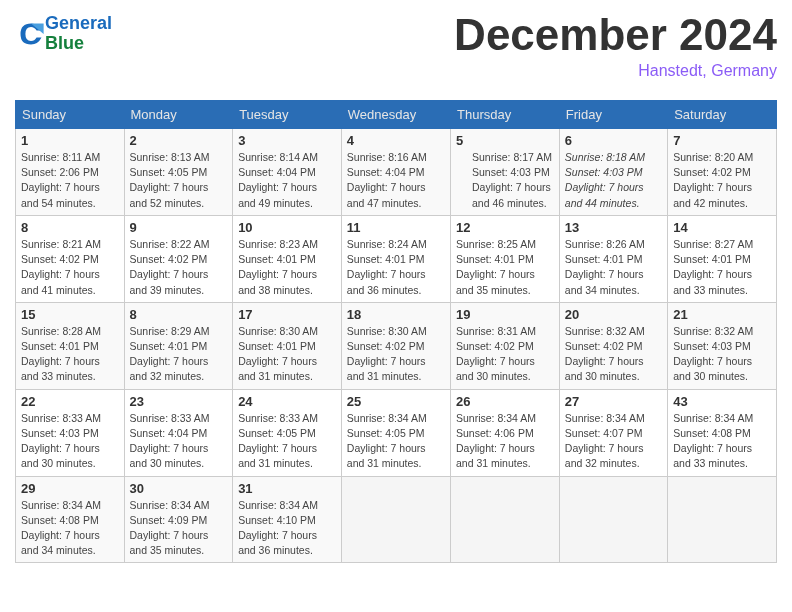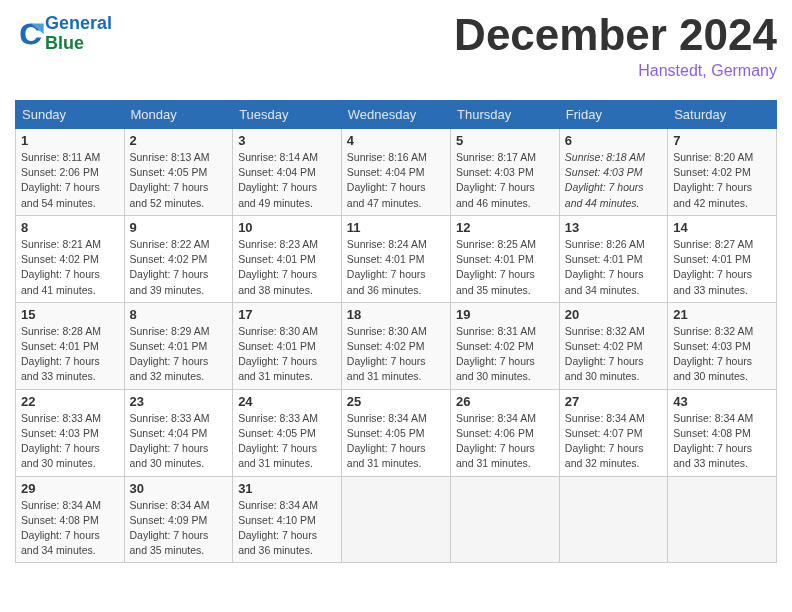--- a/index.html
+++ b/index.html
@@ -150,21 +150,21 @@
         </td>
         <td>
           <span class="day-num">4</span>
           <div class="day-info" style="white-space: pre-line;">Sunrise: 8:16 AM
 Sunset: 4:04 PM
 Daylight: 7 hours
 and 47 minutes.</div>
         </td>
         <td>
           <span class="day-num">5</span>
-          <div class="day-info" style="white-space: pre-line;">Sunrise: 8:17 AM
+          <div class="day-info" style="white-space: pre-line; margin-left: 16px;">Sunrise: 8:17 AM
 Sunset: 4:03 PM
 Daylight: 7 hours
 and 46 minutes.</div>
         </td>
         <td>
           <span class="day-num">6</span>
           <div class="day-info" style="white-space: pre-line; font-style: italic;">Sunrise: 8:18 AM
 Sunset: 4:03 PM
 Daylight: 7 hours
 and 44 minutes.</div>

